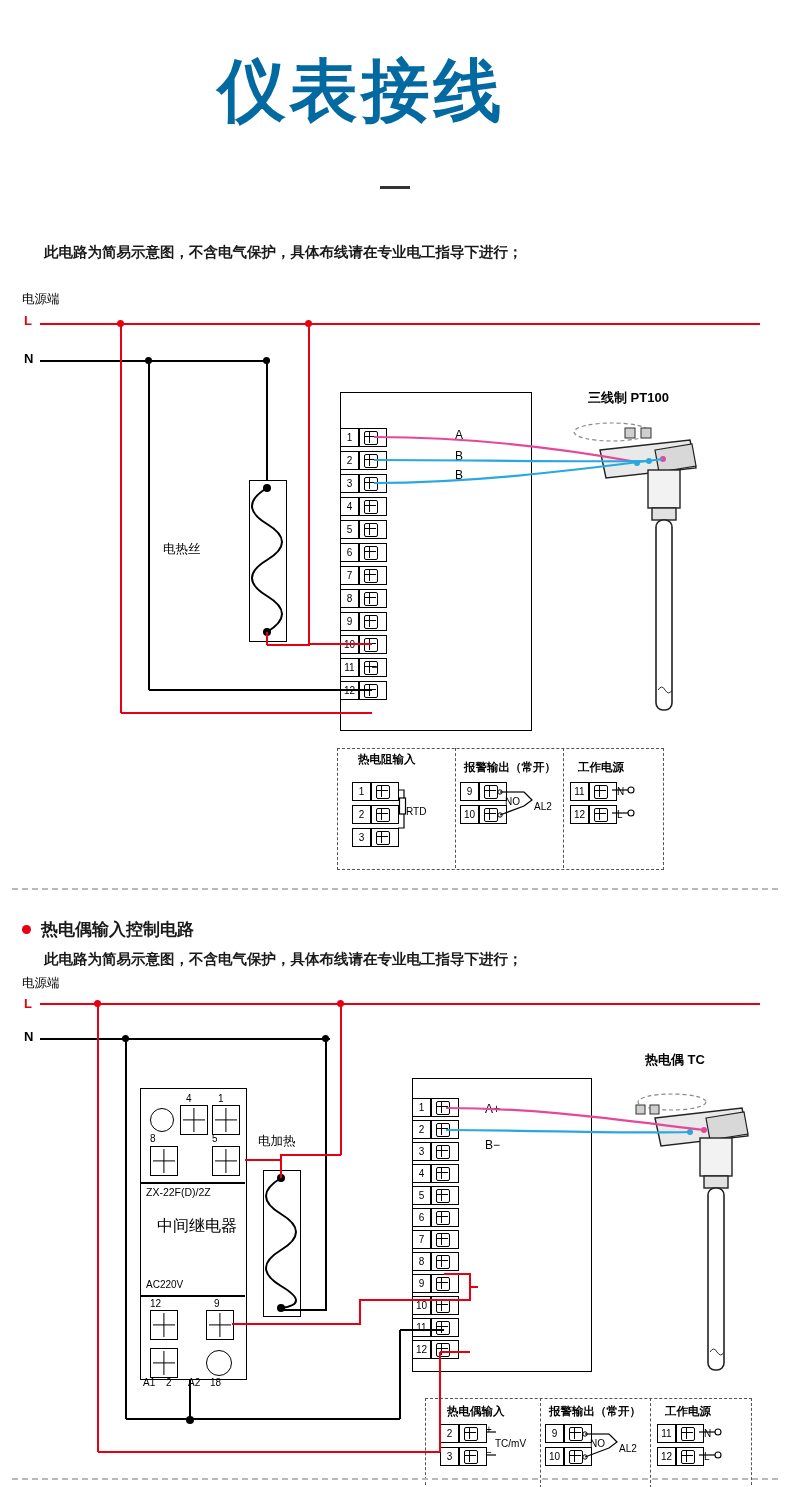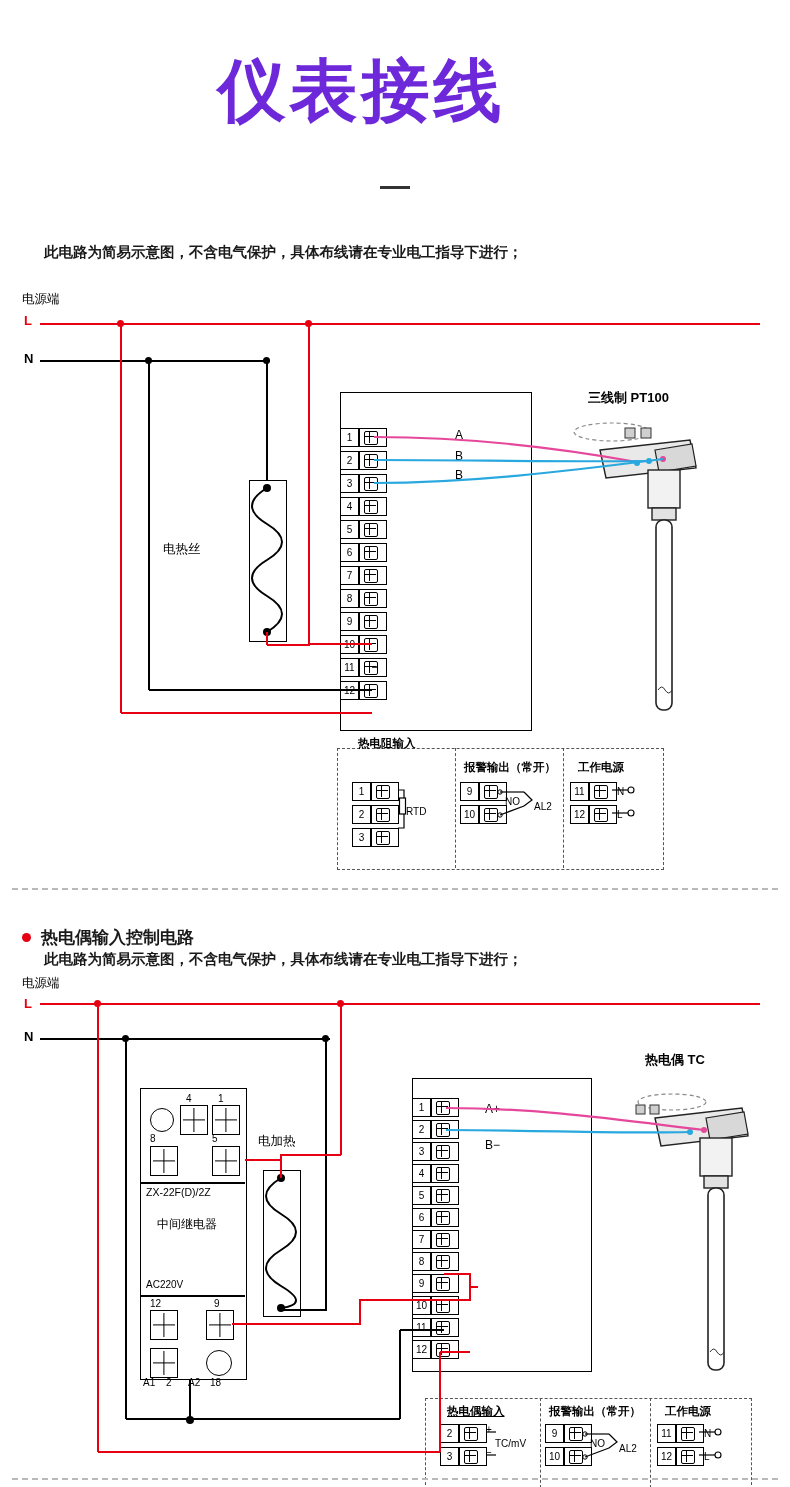--- a/index.html
+++ b/index.html
@@ -5,21 +5,21 @@
   html,body{margin:0;padding:0;}
   body{
     width:790px;height:1487px;position:relative;background:#ffffff;
     font-family:"Liberation Sans","DejaVu Sans",sans-serif;color:#000;
   }
   .page{position:relative;width:790px;height:1487px;overflow:hidden;}
 
   
   .title{
     position:absolute;top:46px;left:0;width:723px;text-align:center;
-    font-size:68px;font-weight:bold;letter-spacing:4px;color:#6d28d9;
+    font-size:68px;font-weight:bold;letter-spacing:4px;color:#0369a1;
     font-family:Liberation Serif, serif;
   }
   .title-rule{
     position:absolute;top:186px;left:395px;width:30px;height:3px;margin-left:-15px;
     background:#333;
   }
 
   
   .sec-head{position:absolute;left:22px;}
   .bullet{
@@ -201,21 +201,21 @@
   </div>
 
   <div class="lbl-b" style="left:588px;top:389px;">三线制 PT100</div>
   <div class="lbl" style="left:455px;top:428px;">A</div>
   <div class="lbl" style="left:455px;top:449px;">B</div>
   <div class="lbl" style="left:455px;top:468px;">B</div>
 
   <div class="legend" style="left:337px;top:748px;width:325px;height:120px;"></div>
   <div class="vsep" style="left:455px;top:748px;height:120px;"></div>
   <div class="vsep" style="left:563px;top:748px;height:120px;"></div>
-  <div class="legend-cap" style="left:358px;top:736px;">热电阻输入</div>
+  <div class="legend-cap" style="left:358px;top:752px;">热电阻输入</div>
   <div class="legend-cap" style="left:464px;top:760px;">报警输出（常开）</div>
   <div class="legend-cap" style="left:578px;top:760px;">工作电源</div>
 
   <div class="term-col" style="left:352px;top:782px;">
     <div class="term-row" style="left:0;top:0;">
         <div class="term-num">1</div>
         <div class="term-screw">
           <i></i>
         </div>
       </div>
@@ -263,21 +263,21 @@
         <div class="term-screw">
           <i></i>
         </div>
       </div>
   </div>
   <div class="lbl-sm" style="left:617px;top:786px;">N</div>
   <div class="lbl-sm" style="left:617px;top:809px;">L</div>
 
   <div class="divider" style="top:888px;"></div>
 
-  <div class="sec-head" style="top:918px;margin-top:8px;">
+  <div class="sec-head" style="top:918px;">
     <span class="bullet"></span><span class="sec-title">热电偶输入控制电路</span>
   </div>
   <div class="sec-sub" style="top:950px;">此电路为简易示意图，不含电气保护，具体布线请在专业电工指导下进行；</div>
 
   <div class="lbl" style="left:22px;top:975px;font-size:12.5px;">电源端</div>
   <div class="lbl-red" style="left:24px;top:996px;">L</div>
   <div class="lbl-b" style="left:24px;top:1029px;">N</div>
 
   <div class="wire wire-red" style="left:40px;top:1003px;width:720px;height:2px;"></div>
   <div class="wire wire-blk" style="left:40px;top:1038px;width:290px;height:2px;"></div>
@@ -296,21 +296,21 @@
   <div class="sq" style="left:180px;top:1105px;width:26px;height:28px;"></div>
   <div class="sq" style="left:212px;top:1105px;width:26px;height:28px;"></div>
   <div class="sq" style="left:150px;top:1146px;width:26px;height:28px;"></div>
   <div class="sq" style="left:212px;top:1146px;width:26px;height:28px;"></div>
   <div class="lbl-sm" style="left:186px;top:1093px;">4</div>
   <div class="lbl-sm" style="left:218px;top:1093px;">1</div>
   <div class="lbl-sm" style="left:150px;top:1133px;">8</div>
   <div class="lbl-sm" style="left:212px;top:1133px;">5</div>
   <div class="wire wire-blk" style="left:140px;top:1182px;width:105px;height:1.5px;"></div>
   <div class="lbl-sm" style="left:146px;top:1186px;font-size:10.5px;">ZX-22F(D)/2Z</div>
-  <div class="lbl" style="left:157px;top:1216px;font-size:12px;">中间继电器</div>
+  <div class="lbl" style="left:157px;top:1216px;font-size:16px;">中间继电器</div>
   <div class="lbl-sm" style="left:146px;top:1279px;">AC220V</div>
   <div class="wire wire-blk" style="left:140px;top:1295px;width:105px;height:1.5px;"></div>
   <div class="lbl-sm" style="left:150px;top:1298px;">12</div>
   <div class="lbl-sm" style="left:214px;top:1298px;">9</div>
   <div class="sq" style="left:150px;top:1310px;width:26px;height:28px;"></div>
   <div class="sq" style="left:206px;top:1310px;width:26px;height:28px;"></div>
   <div class="sq" style="left:150px;top:1348px;width:26px;height:28px;"></div>
   <div class="circ" style="left:206px;top:1350px;width:24px;height:24px;"></div>
   <div class="lbl-sm" style="left:143px;top:1377px;">A1</div>
   <div class="lbl-sm" style="left:166px;top:1377px;">2</div>
@@ -396,21 +396,21 @@
       </div>
   </div>
 
   <div class="lbl-b" style="left:645px;top:1051px;">热电偶 TC</div>
   <div class="lbl" style="left:485px;top:1102px;">A+</div>
   <div class="lbl" style="left:485px;top:1138px;">B−</div>
 
   <div class="legend" style="left:425px;top:1398px;width:325px;height:90px;"></div>
   <div class="vsep" style="left:540px;top:1398px;height:90px;"></div>
   <div class="vsep" style="left:650px;top:1398px;height:90px;"></div>
-  <div class="legend-cap" style="left:447px;top:1404px;text-decoration:underline;">热电偶输入</div>
+  <div class="legend-cap" style="left:447px;top:1404px;">热电偶输入</div>
   <div class="legend-cap" style="left:549px;top:1404px;">报警输出（常开）</div>
   <div class="legend-cap" style="left:665px;top:1404px;">工作电源</div>
 
   <div class="term-col" style="left:440px;top:1424px;">
     <div class="term-row" style="left:0;top:0;">
         <div class="term-num">2</div>
         <div class="term-screw">
           <i></i>
         </div>
       </div>

